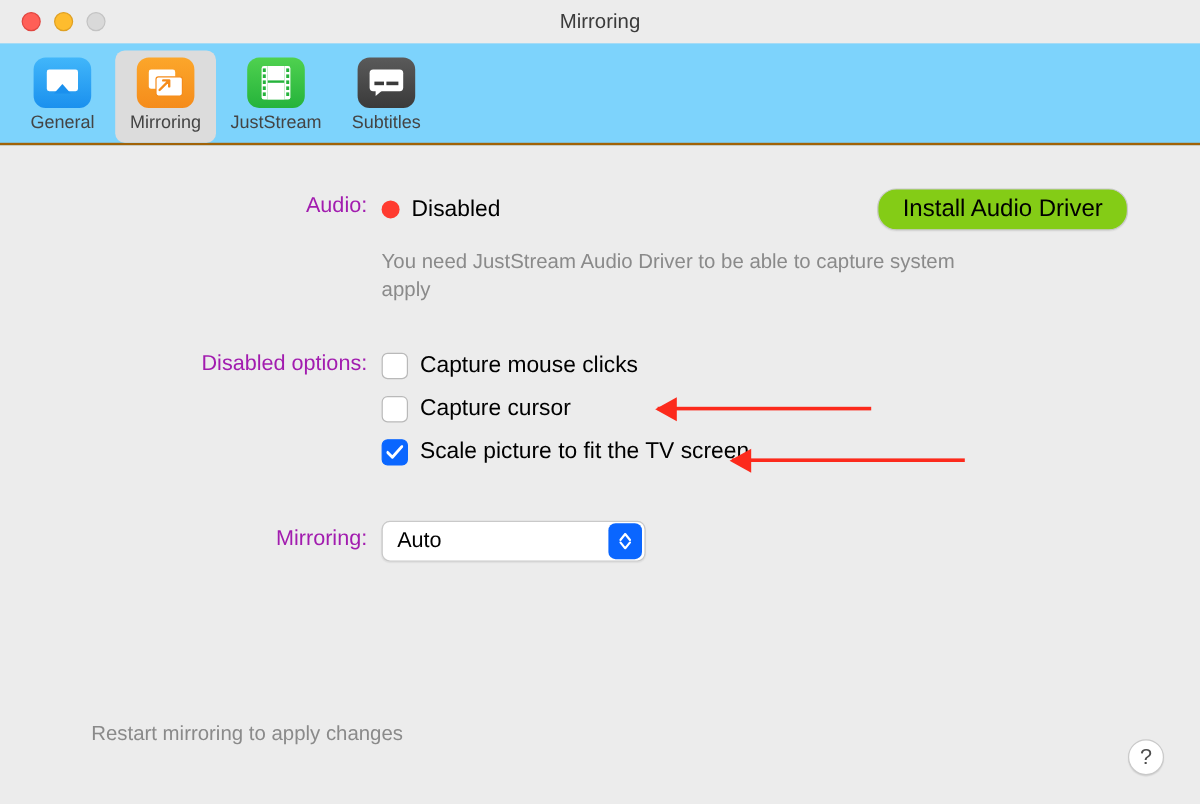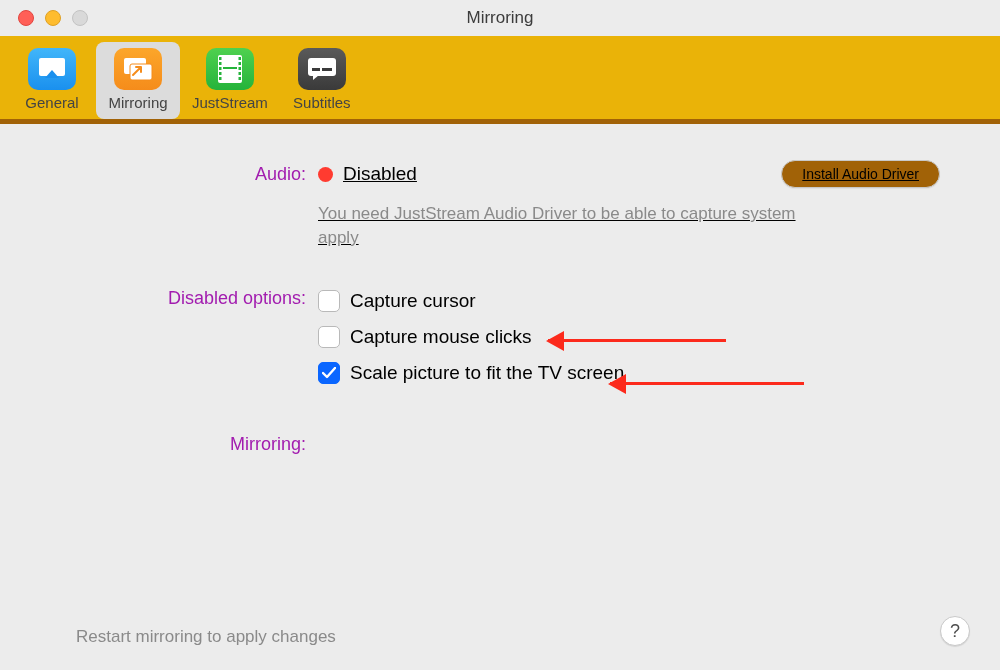--- a/index.html
+++ b/index.html
@@ -41,22 +41,22 @@
       font-size: 17px;
       color: #3c3c3c;
       font-weight: 400;
     }
 
     
     .toolbar {
       display: flex;
       padding: 6px 10px 0 10px;
       gap: 2px;
-      border-bottom: 5px solid #a16207;
-      background: #eab308;
+      border-bottom: 2px solid #a16207;
+      background: #7dd3fc;
     }
     .tab {
       display: flex;
       flex-direction: column;
       align-items: center;
       justify-content: flex-start;
       padding: 6px 10px 8px 10px;
       border-radius: 8px;
       cursor: default;
       min-width: 84px;
@@ -111,39 +111,38 @@
     .field-col {
       flex: 1;
       display: flex;
       flex-direction: column;
       gap: 2px;
     }
     .audio-row .field-col {
       flex-direction: row;
       align-items: center;
       flex-wrap: wrap;
-      text-decoration: underline;
     }
     .status-dot {
       width: 15px; height: 15px;
       border-radius: 50%;
       background: #ff3b30;
       margin-right: 10px;
     }
     .audio-status-text {
       font-size: 19px;
       color: #000;
     }
     .btn {
       margin-left: auto;
-      background: #a16207;
+      background: #84cc16;
       border: 1px solid #c9c9c9;
       border-radius: 16px;
       padding: 5px 20px;
-      font-size: 14px;
+      font-size: 20px;
       color: #000;
       box-shadow: 0 1px 1px rgba(0,0,0,0.06);
     }
     .hint {
       font-size: 17px;
       color: #8a8a8a;
       line-height: 1.4;
       margin-top: 12px;
       max-width: 520px;
     }
@@ -198,21 +197,21 @@
       flex-direction: column;
       align-items: center;
       justify-content: center;
       gap: 0px;
       margin-right: 2px;
     }
     .select-arrows svg { width: 10px; height: 7px; }
 
     .footer-note {
       position: absolute;
-      bottom: 23px;
+      bottom: 48px;
       left: 76px;
       font-size: 17px;
       color: #8a8a8a;
     }
     .help-btn {
       position: absolute;
       bottom: 24px;
       right: 30px;
       width: 30px; height: 30px;
       border-radius: 50%;
@@ -322,41 +321,54 @@
     </div>
   </div>
 
   <div style="height:26px"></div>
 
   <div class="row">
     <div class="label-col">Disabled options:</div>
     <div class="field-col">
       <label class="checkbox-line">
         <span class="checkbox"></span>
-        <span>Capture cursor</span>
+        <span>Capture mouse clicks</span>
       </label>
       <label class="checkbox-line">
         <span class="checkbox"></span>
-        <span>Capture mouse clicks</span>
+        <span>Capture cursor</span>
       </label>
       <label class="checkbox-line">
         <span class="checkbox checked">
             <svg viewBox="0 0 14 12">
               <polyline points="1,6 5,10 13,1" stroke="#fff" stroke-width="2.4" fill="none" stroke-linecap="round" stroke-linejoin="round"></polyline>
             </svg>
           </span>
         <span>Scale picture to fit the TV screen</span>
       </label>
     </div>
   </div>
 
   <div style="height:32px"></div>
 
   <div class="row">
     <div class="label-col">Mirroring:</div>
+    <div class="field-col" style="flex-direction:row;">
+      <div class="select">
+        <span class="select-text">Auto</span>
+        <span class="select-arrows">
+          <svg viewBox="0 0 10 7">
+              <polyline points="1,6 5,1 9,6" stroke="#fff" stroke-width="1.8" fill="none" stroke-linecap="round" stroke-linejoin="round"></polyline>
+            </svg>
+          <svg viewBox="0 0 10 7">
+              <polyline points="1,1 5,6 9,1" stroke="#fff" stroke-width="1.8" fill="none" stroke-linecap="round" stroke-linejoin="round"></polyline>
+            </svg>
+        </span>
+      </div>
+    </div>
   </div>
 
 </div>
 
 <div class="footer-note">Restart mirroring to apply changes</div>
 <div class="help-btn">
   <span>?</span>
 </div>
 
 <div class="arrow" style="left:548px; top:339px; width:178px;"></div>

